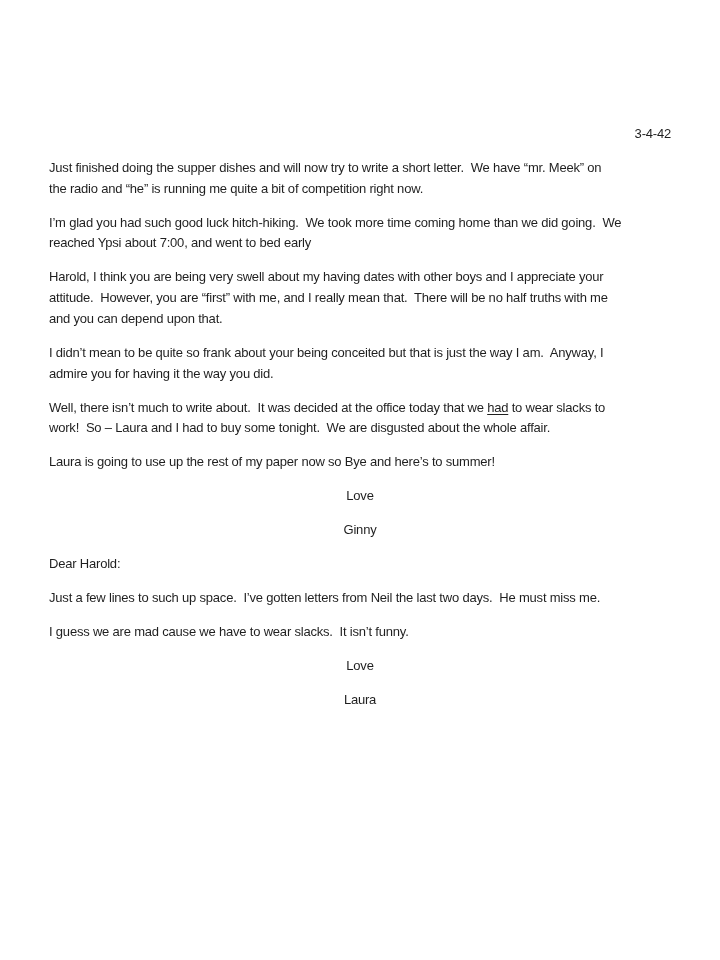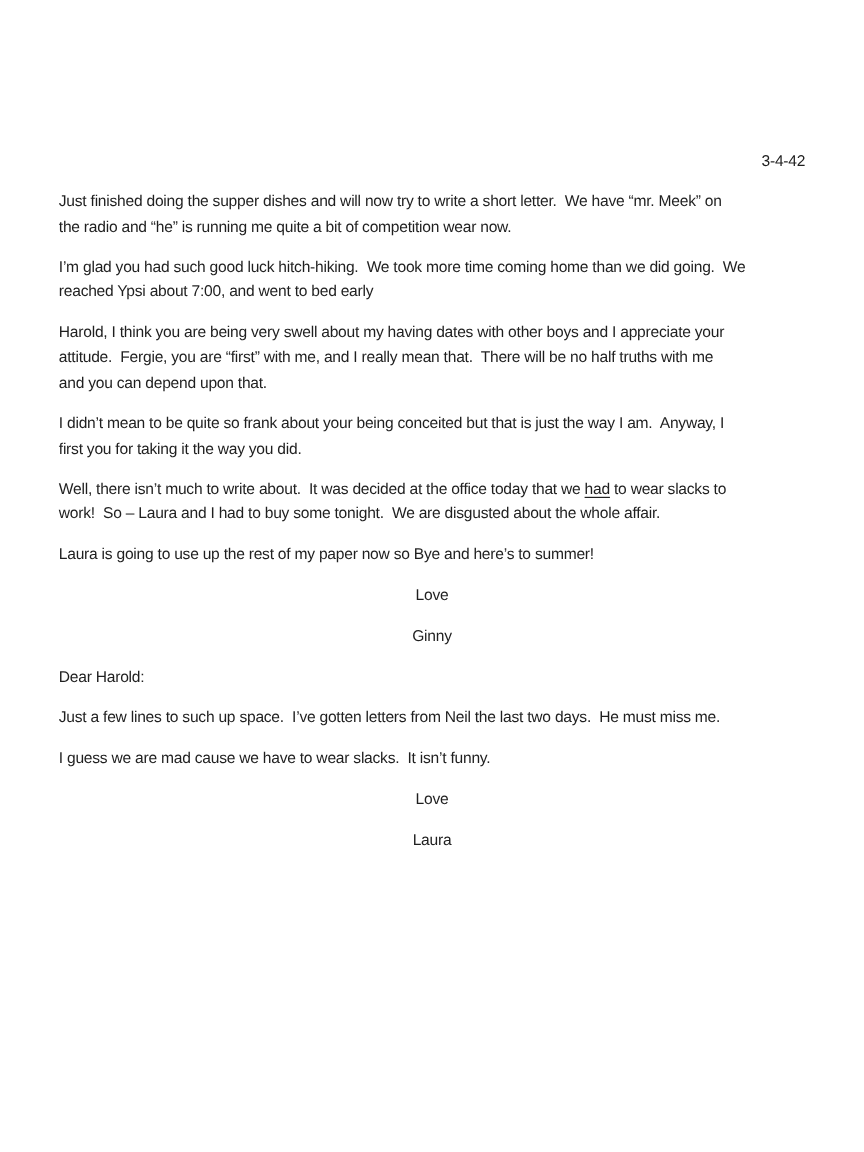--- a/index.html
+++ b/index.html
@@ -41,37 +41,37 @@
 
 <div class="page">
 
   <div class="para right">
     <div class="line">3-4-42</div>
   </div>
 
 
   <div class="para">
     <div class="line">Just finished doing the supper dishes and will now try to write a short letter.  We have “mr. Meek” on</div>
-    <div class="line">the radio and “he” is running me quite a bit of competition wear now.</div>
+    <div class="line">the radio and “he” is running me quite a bit of competition right now.</div>
   </div>
 
   <div class="para">
     <div class="line">I’m glad you had such good luck hitch-hiking.  We took more time coming home than we did going.  We</div>
     <div class="line">reached Ypsi about 7:00, and went to bed early</div>
   </div>
 
   <div class="para">
     <div class="line">Harold, I think you are being very swell about my having dates with other boys and I appreciate your</div>
-    <div class="line">attitude.  Fergie, you are “first” with me, and I really mean that.  There will be no half truths with me</div>
+    <div class="line">attitude.  However, you are “first” with me, and I really mean that.  There will be no half truths with me</div>
     <div class="line">and you can depend upon that.</div>
   </div>
 
   <div class="para">
     <div class="line">I didn’t mean to be quite so frank about your being conceited but that is just the way I am.  Anyway, I</div>
-    <div class="line">first you for taking it the way you did.</div>
+    <div class="line">admire you for having it the way you did.</div>
   </div>
 
 
   <div class="para">
     <div class="line"><span>Well, there isn’t much to write about.  It was decided at the office today that we </span><span class="underline">had</span><span> to wear slacks to</span></div>
     <div class="line">work!  So – Laura and I had to buy some tonight.  We are disgusted about the whole affair.</div>
   </div>
 
   <div class="para">
     <div class="line">Laura is going to use up the rest of my paper now so Bye and here’s to summer!</div>

